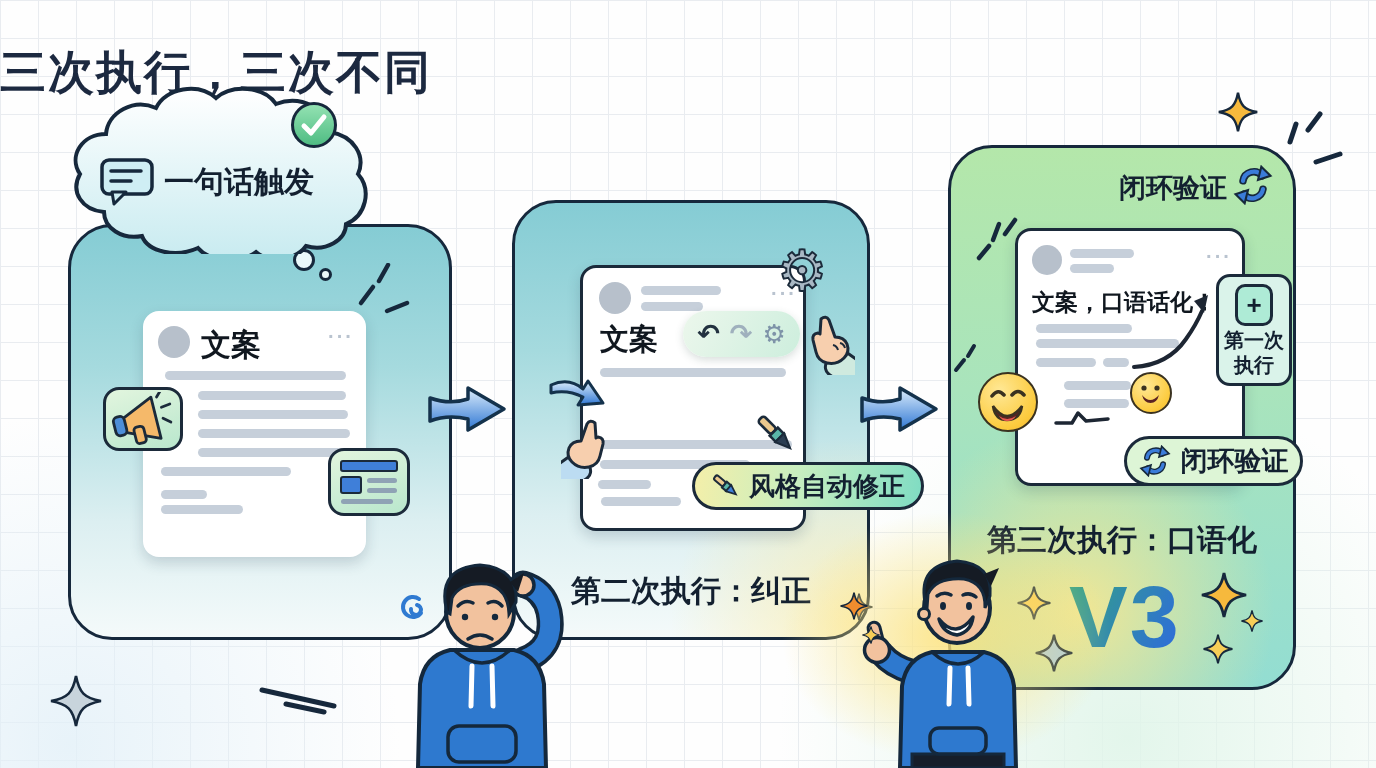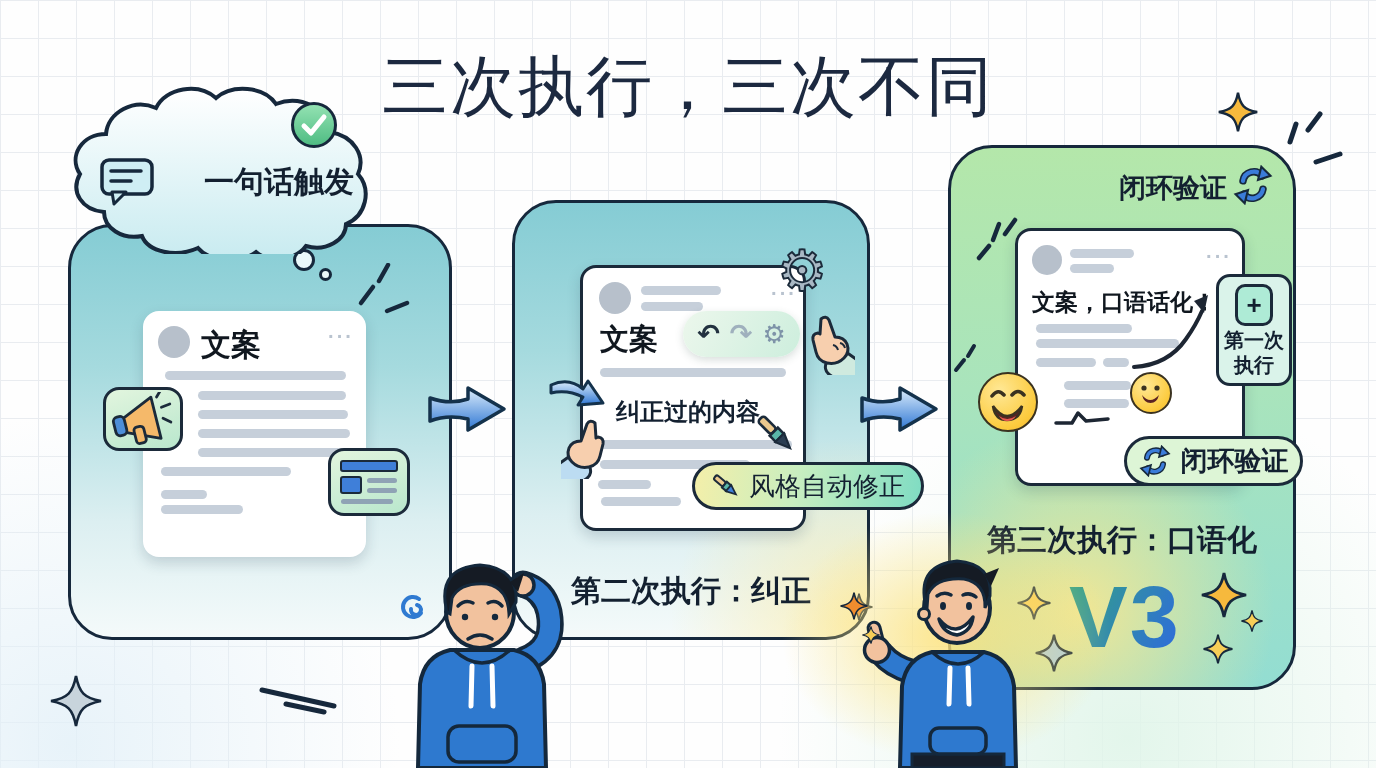--- a/index.html
+++ b/index.html
@@ -10,22 +10,22 @@
     background-color:#fefefe;
     background-image:
       radial-gradient(circle at 82% 96%, rgba(224,245,233,.9), rgba(224,245,233,0) 26%),
       radial-gradient(circle at 5% 97%, rgba(226,240,248,.8), rgba(226,240,248,0) 22%),
       linear-gradient(#e9ecf0 1px, transparent 1px),
       linear-gradient(90deg,#e9ecf0 1px, transparent 1px);
     background-size:100% 100%,100% 100%,38px 38px,38px 38px;
   }
   .abs{ position:absolute; }
   .title{
-    top:42px; left:0; width:100%; text-align:center;
-    font-size:66px; font-weight:400; color:#1c2940; letter-spacing:2px; z-index:1;
+    top:42px; left:0; width:100%; text-align:left;
+    font-size:46px; font-weight:700; color:#1c2940; letter-spacing:2px; z-index:1;
   }
   .panel{
     border:3.5px solid #16283c; border-radius:44px; z-index:2;
   }
   .panel-teal{ background:linear-gradient(180deg,#85ccd4 0%,#a5dade 34%,#dceff1 72%,#f4fafa 100%); }
   .panel-green{
     background:
       radial-gradient(circle at 38% 86%, rgba(255,232,140,.85), rgba(255,232,140,0) 38%),
       linear-gradient(180deg,#b4e7aa 0%,#a9e4bc 45%,#93ddd2 100%);
   }
@@ -51,21 +51,21 @@
     box-shadow:0 3px 8px rgba(40,70,60,.18);
   }
   .glyph-undo{ font-size:27px; font-weight:700; color:#22313f; }
   .glyph-redo{ font-size:27px; font-weight:700; color:#9fb0bd; }
   .glyph-gear-sm{ font-size:26px; color:#7e93a8; }
   .glyph-gear-lg{ font-size:56px; color:#a9b8c4; -webkit-text-stroke:2px #1b2a3a; line-height:1; }
   .style-badge{
     display:flex; align-items:center; gap:8px; padding:15px 16px;
     border:3px solid #1b2a3a; border-radius:26px;
     background:linear-gradient(100deg,#f4efa9 0%,#c8eec0 45%,#7fdcc3 100%);
-    font-size:26px; font-weight:400; color:#132030; z-index:5; white-space:nowrap;
+    font-size:26px; font-weight:700; color:#132030; z-index:5; white-space:nowrap;
   }
   .loop-label{ font-size:27px; font-weight:900; color:#132030; white-space:nowrap; }
   .loop-pill{
     display:flex; align-items:center; gap:10px; justify-content:center;
     border:3px solid #1b2a3a; border-radius:28px; background:#ddf5d6;
     font-size:27px; font-weight:900; color:#132030; z-index:3; white-space:nowrap;
   }
   .side-box{
     border:3px solid #1b2a3a; border-radius:14px; background:#daf3ea;
     text-align:center; z-index:3;
@@ -174,42 +174,41 @@
   <svg class="abs" style="left:58px;top:82px;z-index:4;" width="320" height="172" viewBox="0 0 320 172">
     <path d="M46 130 C24 128 12 110 22 92 C10 74 24 52 48 52 C50 30 76 16 98 26 C108 6 140 0 158 16 C174 2 206 4 218 22 C244 12 270 28 272 50 C296 54 308 74 300 92 C314 108 308 134 288 142 C288 158 268 170 248 164 C238 178 212 182 198 170 C182 182 152 180 140 166 C118 176 90 170 84 154 C64 158 46 146 46 130 Z" fill="url(#cloudg)" stroke="#16283c" stroke-width="4"></path>
   </svg>
 
   <svg class="abs" style="left:100px;top:158px;z-index:4;" width="56" height="48" viewBox="0 0 56 48">
     <rect x="2" y="2" width="50" height="34" rx="7" fill="#cfeef4" stroke="#16283c" stroke-width="3.5"></rect>
     <polygon points="12,34 26,34 14,46" fill="#cfeef4" stroke="#16283c" stroke-width="3" stroke-linejoin="round"></polygon>
     <line x1="11" y1="13" x2="41" y2="13" stroke="#16283c" stroke-width="3.5" stroke-linecap="round"></line>
     <line x1="11" y1="23" x2="31" y2="23" stroke="#16283c" stroke-width="3.5" stroke-linecap="round"></line>
   </svg>
-  <div class="abs speech-cloud-label" style="left:164px;top:162px;z-index:4;margin-left:40px;">一句话触发</div>
+  <div class="abs speech-cloud-label" style="left:164px;top:162px;z-index:4;">一句话触发</div>
 
   <div class="abs" style="left:291px;top:102px;width:46px;height:46px;border-radius:50%;background:linear-gradient(180deg,#93e2b2,#4fbc83);border:3px solid #16283c;z-index:5;">
     <svg width="40" height="40" viewBox="0 0 40 40">
       <path d="M10 21 L17 28 L30 12" fill="none" stroke="#ffffff" stroke-width="5" stroke-linecap="round" stroke-linejoin="round"></path>
     </svg>
   </div>
 
   <svg class="abs" style="left:428px;top:382px;z-index:3;" width="80" height="54" viewBox="0 0 80 54">
     <path d="M2 16 Q22 23 40 17 L40 6 L76 27 L40 48 L40 37 Q20 32 2 39 Z" fill="url(#agrad)" stroke="#14324c" stroke-width="3.5" stroke-linejoin="round"></path>
   </svg>
 
   <div class="abs panel panel2-extra" style="left:512px;top:200px;width:358px;height:440px;">
 
     <div class="abs card card-outline" style="left:65px;top:62px;width:226px;height:266px;">
       <div class="abs avatar" style="left:16px;top:14px;width:32px;height:32px;"></div>
       <div class="ln" style="left:58px;top:18px;width:80px;"></div>
       <div class="ln" style="left:58px;top:34px;width:62px;"></div>
       <div class="abs dots" style="left:188px;top:14px;">···</div>
       <div class="abs card-title" style="left:17px;top:52px;font-size:29px;">文案</div>
       <div class="ln" style="left:17px;top:100px;width:186px;"></div>
-      <div class="abs" style="left:33px;top:128px;font-size:24px;font-weight:900;color:#132030;white-space:nowrap;">纠正过的内容</div>
       <div class="ln" style="left:17px;top:172px;width:192px;"></div>
       <div class="ln" style="left:17px;top:192px;width:150px;"></div>
       <div class="ln" style="left:15px;top:212px;width:53px;"></div>
       <div class="ln" style="left:18px;top:229px;width:80px;"></div>
     </div>
 
     <div class="abs pill-tools" style="left:168px;top:108px;width:117px;height:46px;z-index:2;">
       <span class="glyph-undo">↶</span>
       <span class="glyph-redo">↷</span>
       <span class="glyph-gear-sm">⚙</span>

